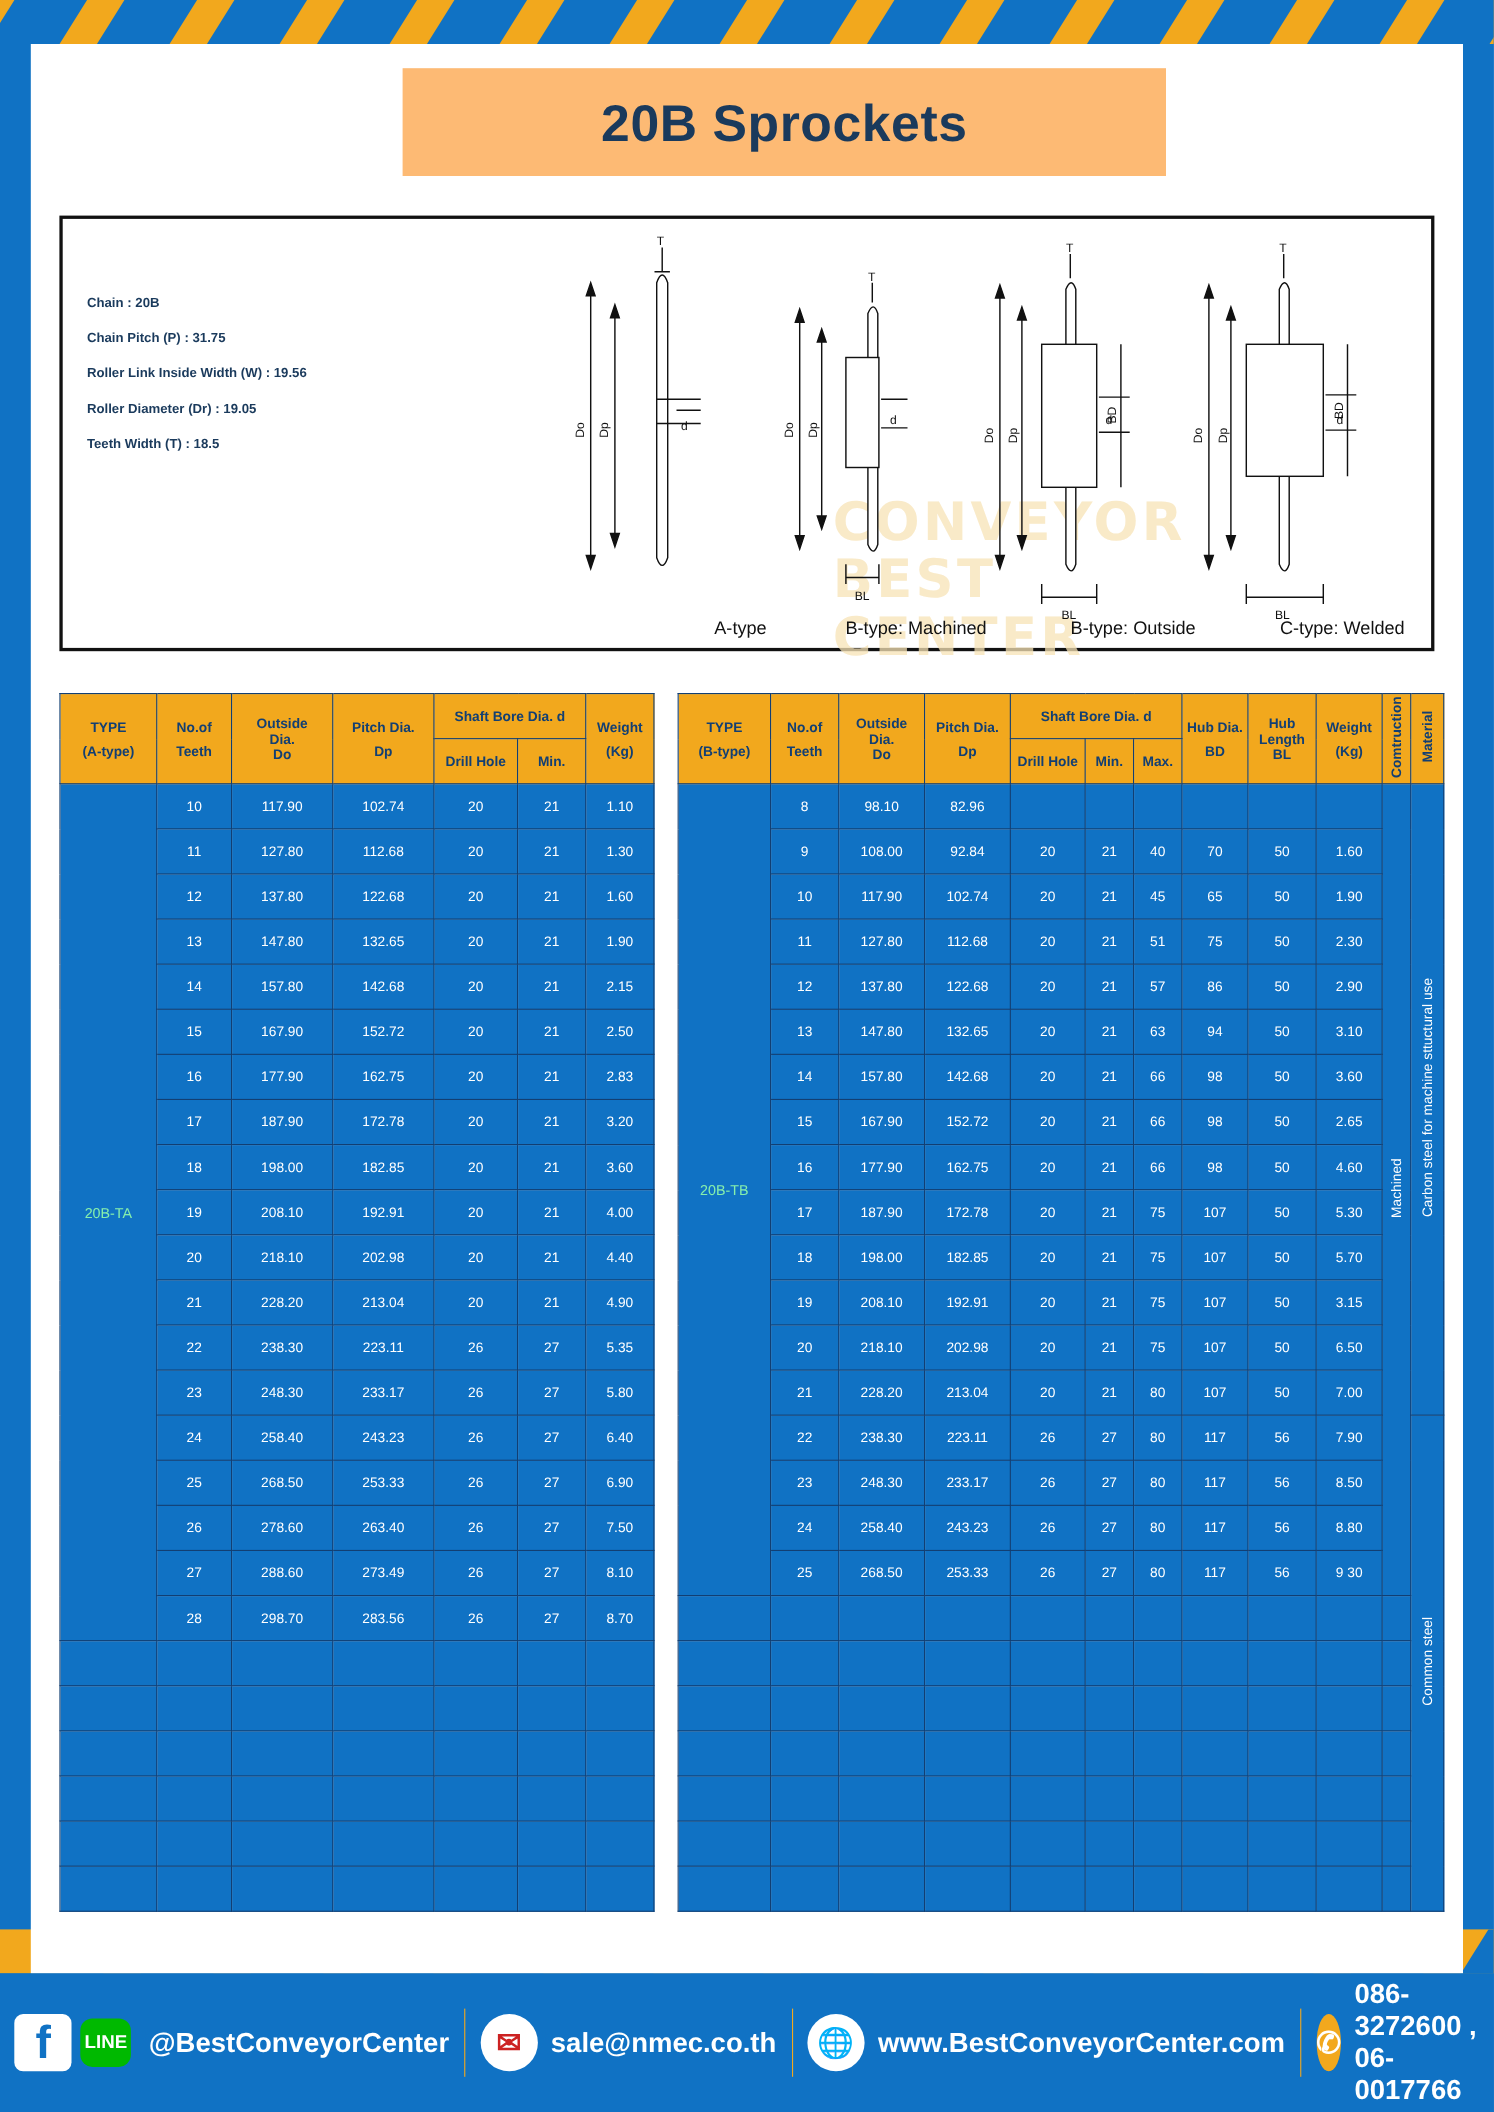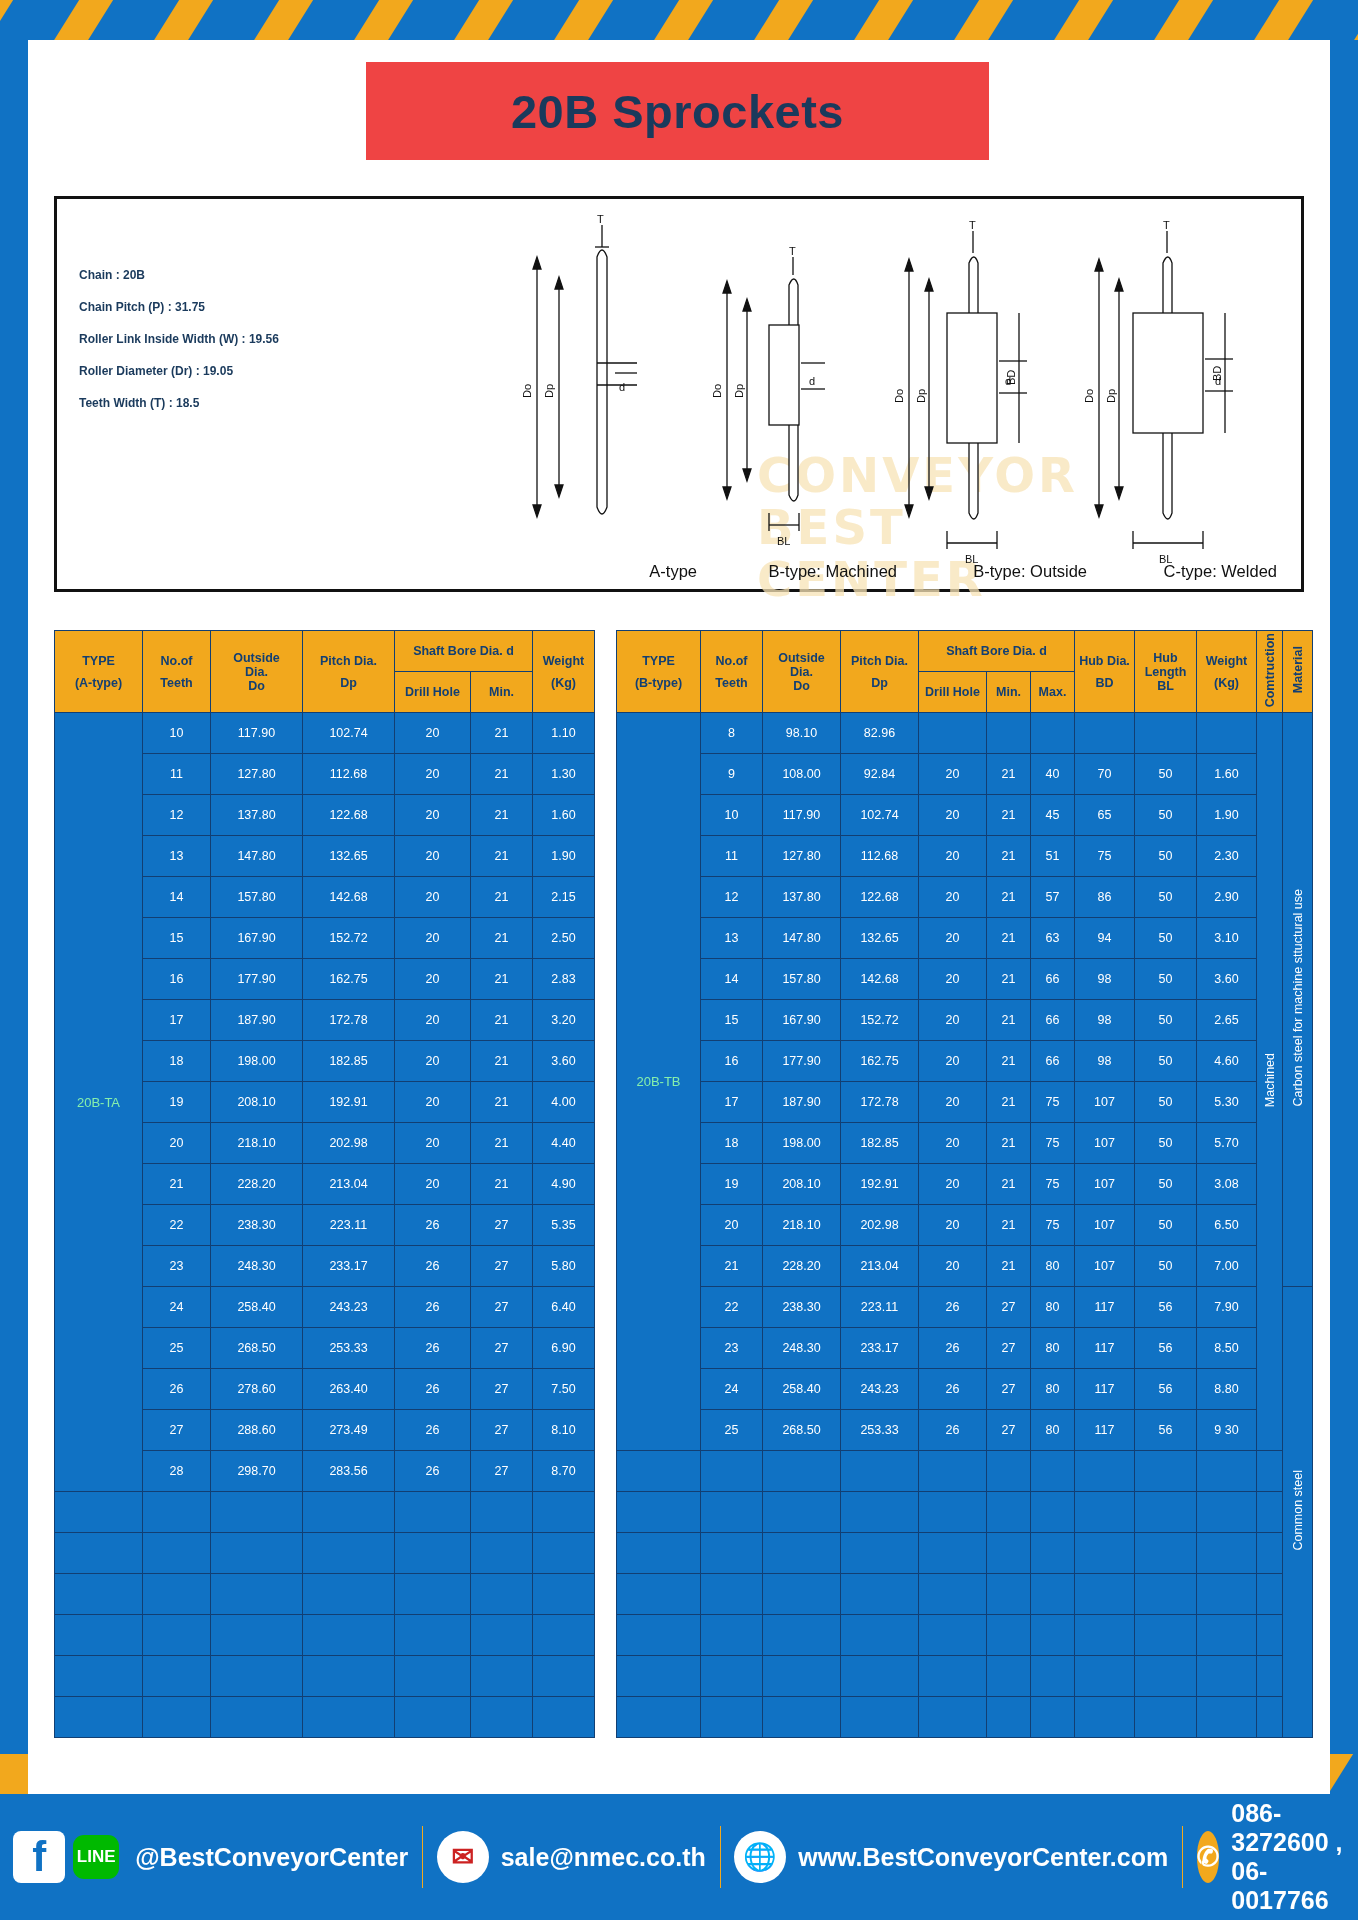--- a/index.html
+++ b/index.html
@@ -25,22 +25,22 @@
     position:absolute; top:-12px; width:66px; height:66px;
     background:#1072c4;
     transform: skewX(-32deg);
   }
   .inner-white {
     position:absolute; left:28px; top:40px; right:28px; bottom:126px;
     background:#ffffff;
   }
   
   .title-band {
-    position:absolute; left:366px; top:62px; width:623px; height:98px;
-    background:#ef4444;
+    position:absolute; left:366px; top:62px; width:694px; height:98px;
+    background:#fdba74;
     display:flex; align-items:center; justify-content:center;
   }
   .title-band h1 {
     margin:0; font-size:47px; font-weight:bold; color:#1a3a5c;
     letter-spacing:.5px;
   }
   
   .spec-panel {
     position:absolute; left:54px; top:196px; width:1250px; height:396px;
     border:3px solid #111; background:#fff;
@@ -742,21 +742,21 @@
           </tr>
           <tr>
             <td>19</td>
             <td>208.10</td>
             <td>192.91</td>
             <td>20</td>
             <td>21</td>
             <td>75</td>
             <td>107</td>
             <td>50</td>
-            <td>3.08</td>
+            <td>3.15</td>
           </tr>
           <tr>
             <td>20</td>
             <td>218.10</td>
             <td>202.98</td>
             <td>20</td>
             <td>21</td>
             <td>75</td>
             <td>107</td>
             <td>50</td>

